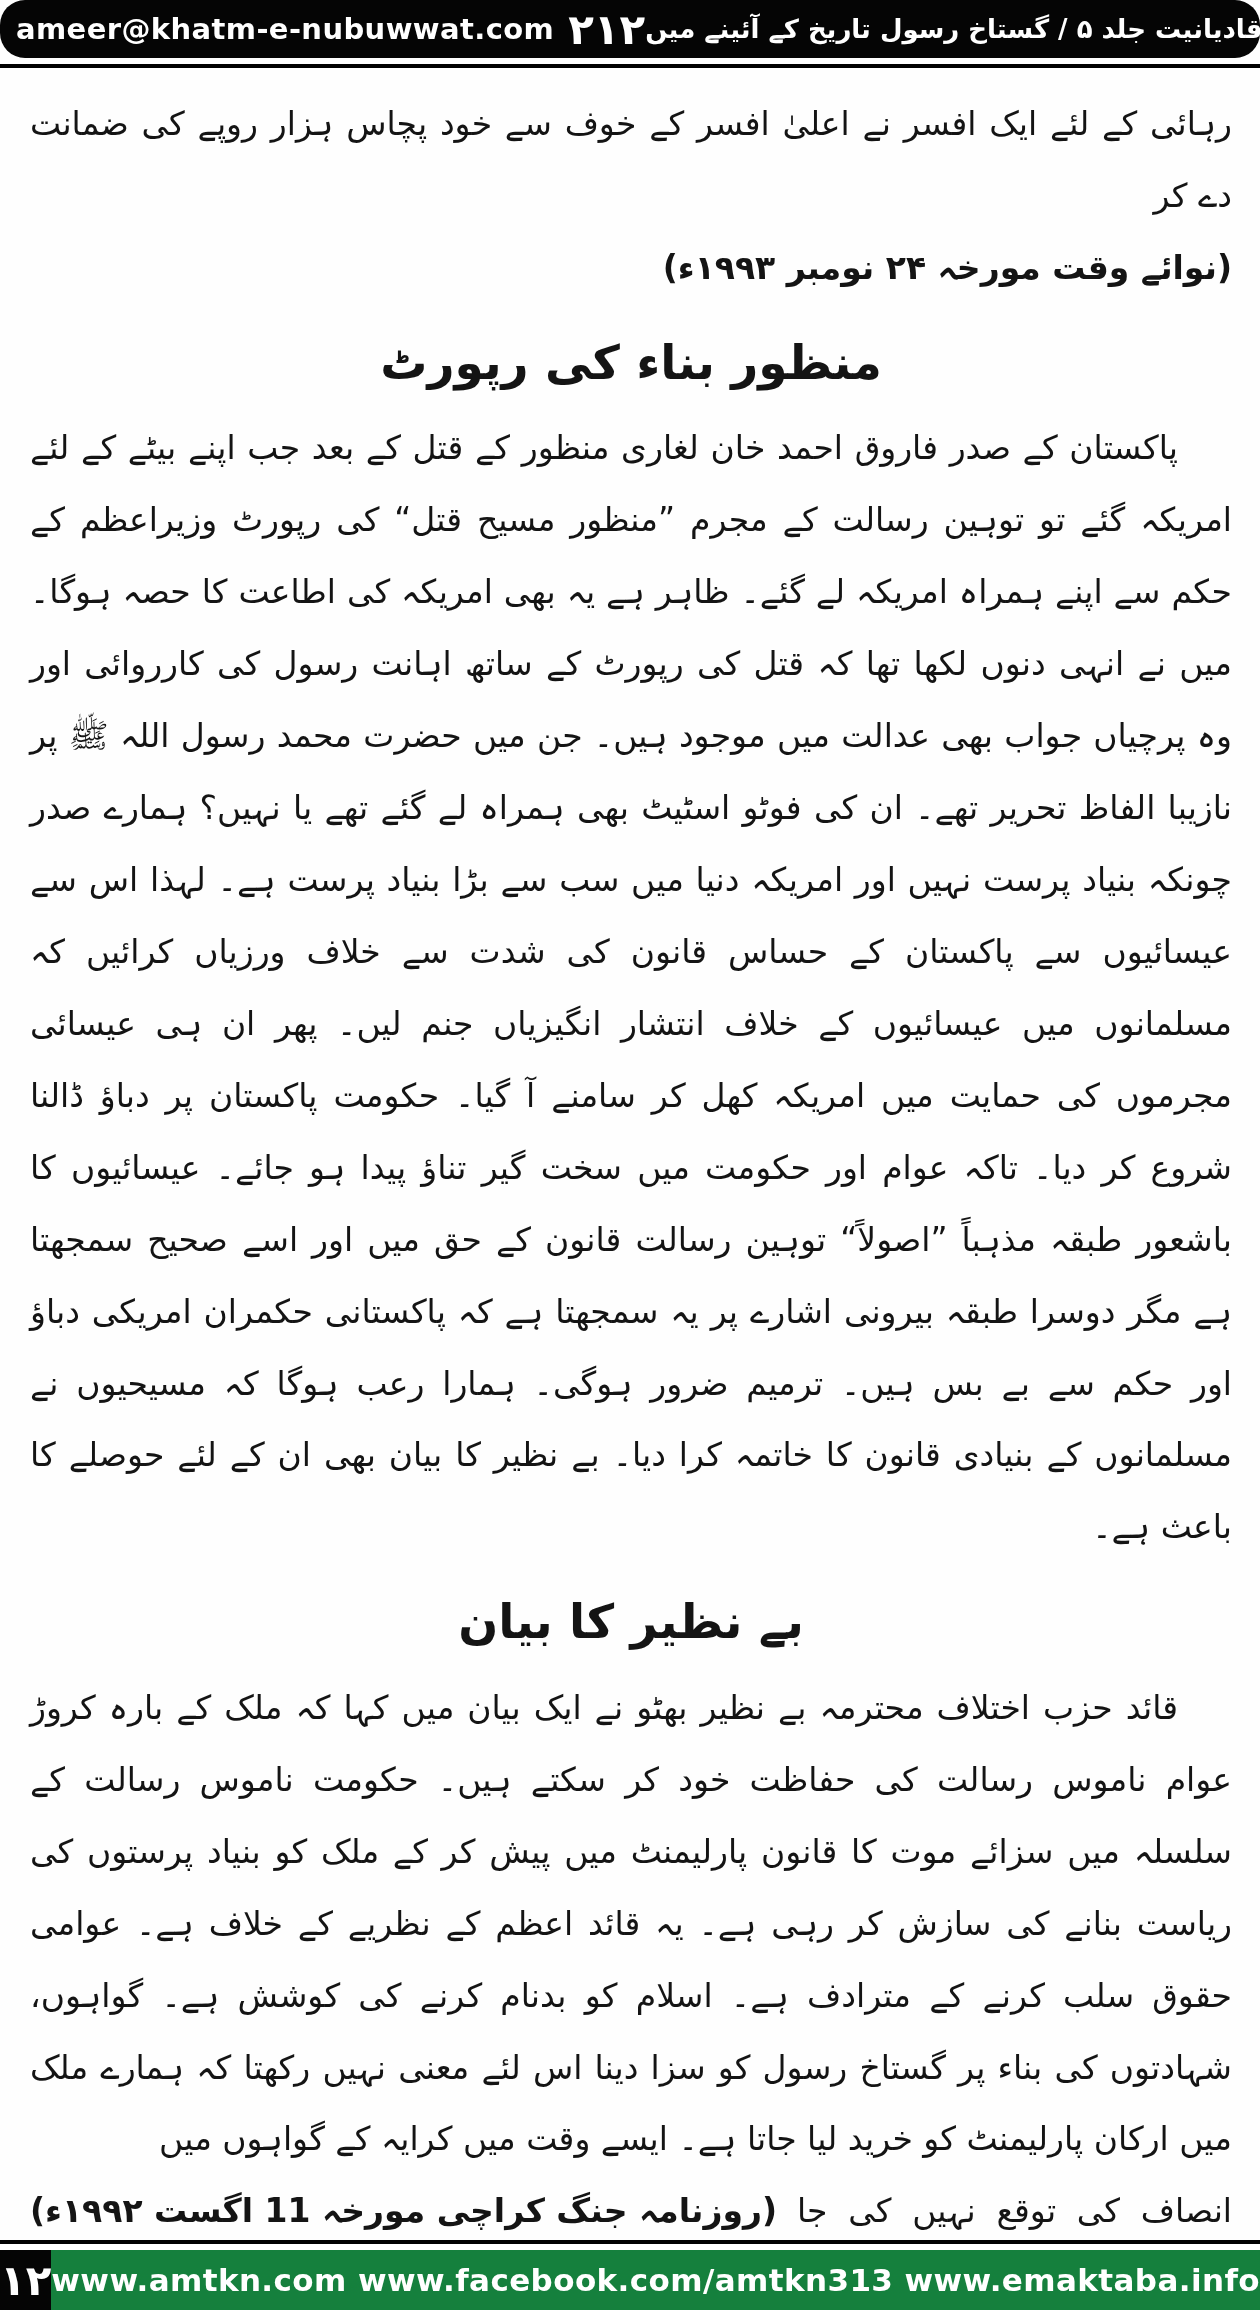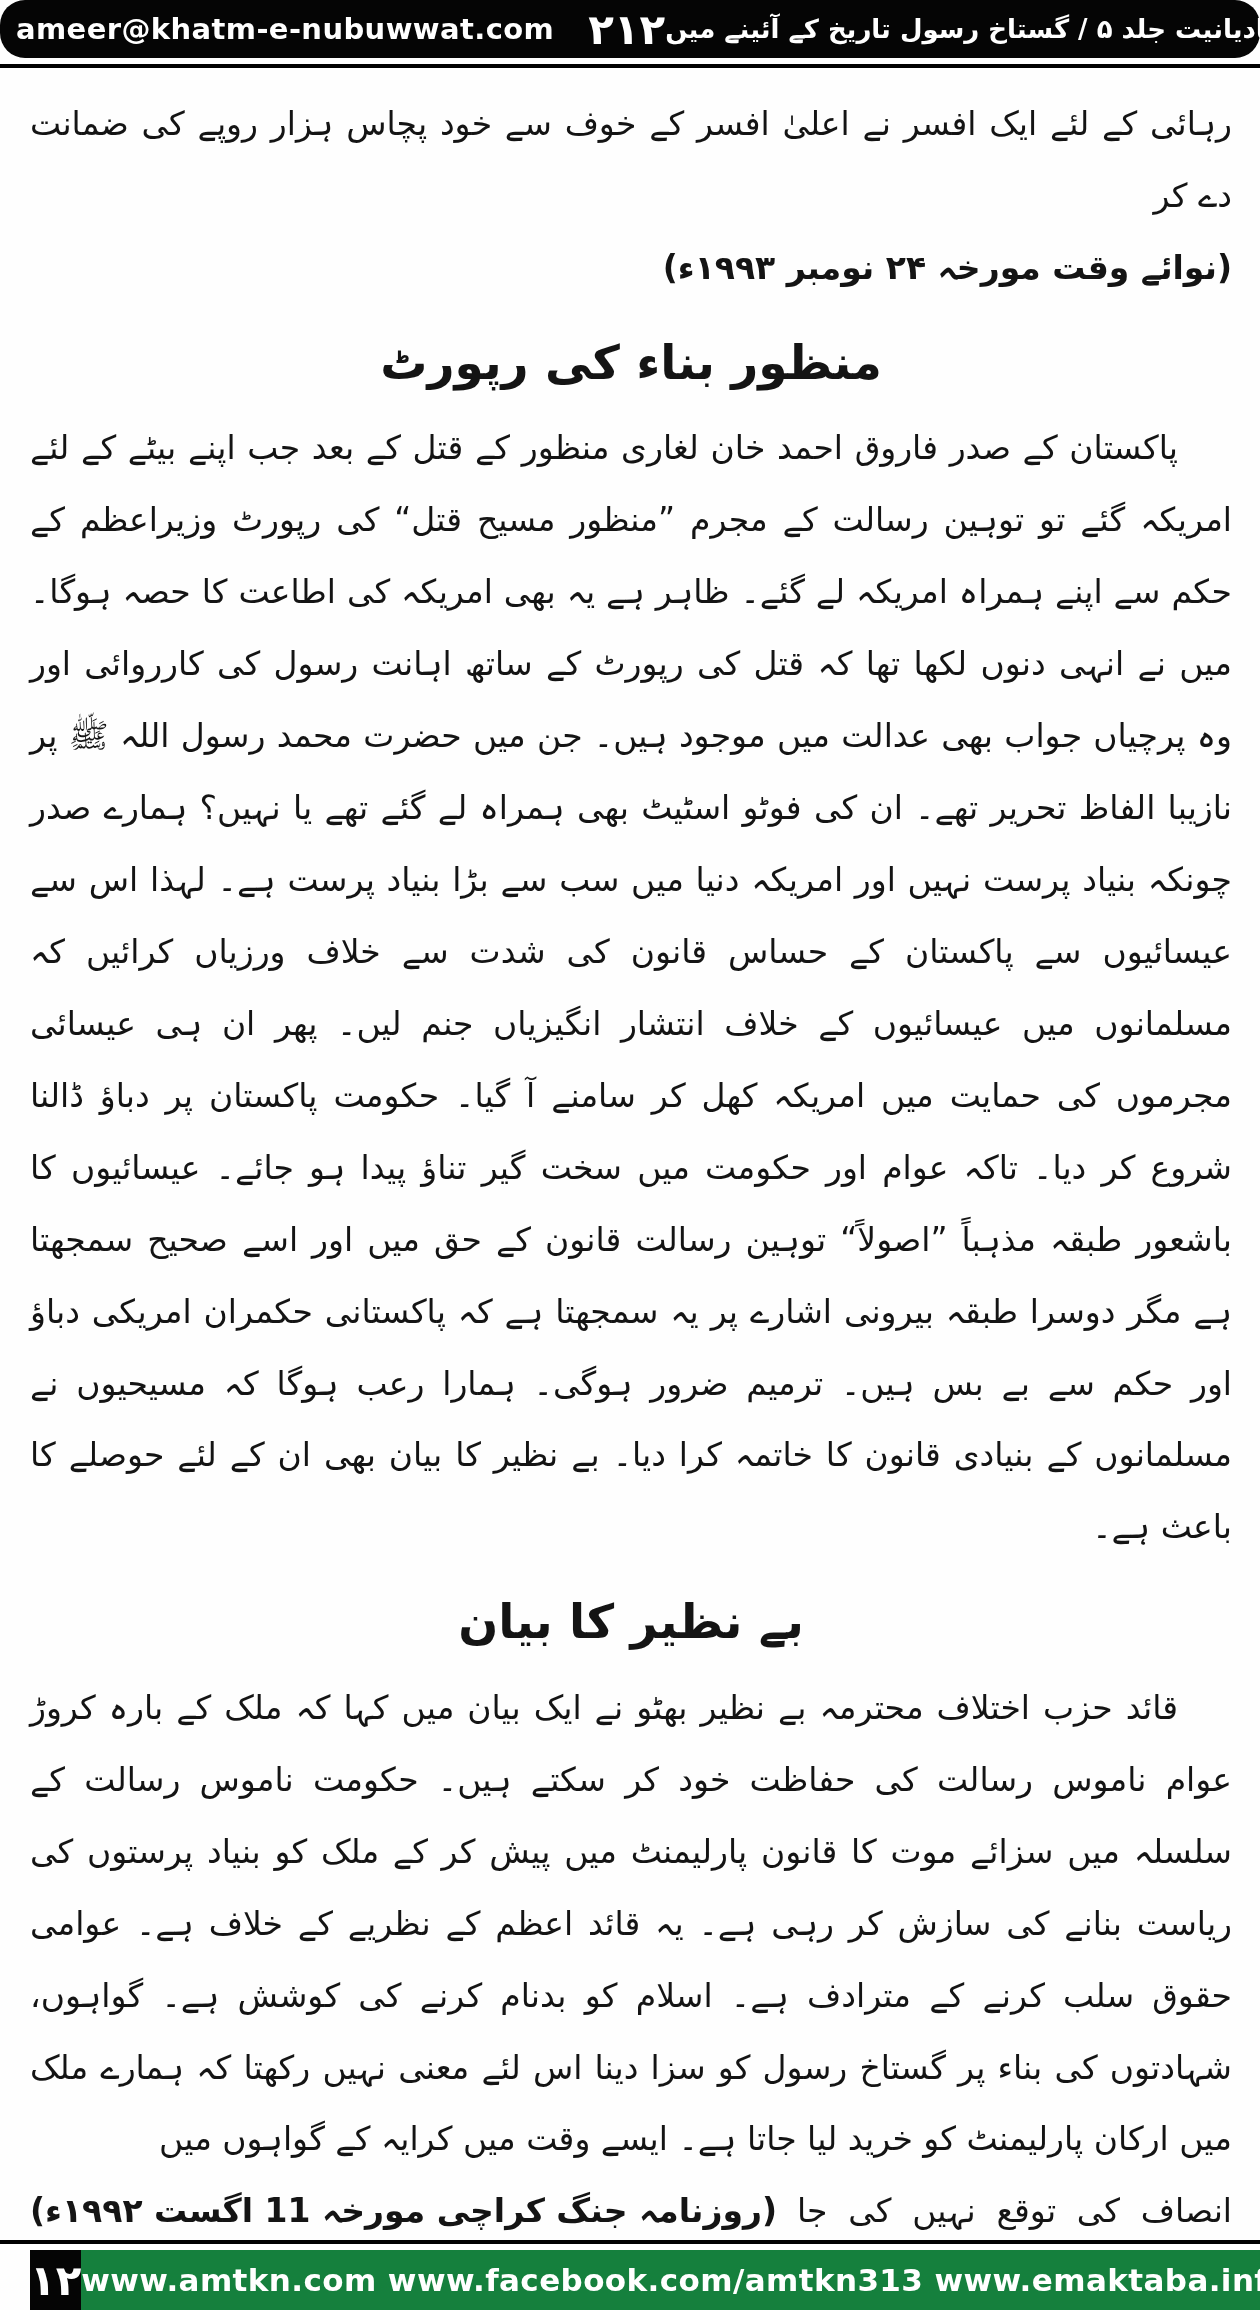--- a/index.html
+++ b/index.html
@@ -32,21 +32,21 @@
   .topbar .email {
     direction: ltr;
     font-size: 29px;
     font-weight: bold;
     letter-spacing: 0.4px;
     white-space: nowrap;
   }
   .topbar .pagenum-top {
     font-size: 42px;
     font-weight: bold;
-    margin: 0 0 0 34px;
+    margin: 0 0 0 14px;
     white-space: nowrap;
   }
   .topbar .booktitle {
     margin-left: auto;
     direction: rtl;
     font-size: 26px;
     font-weight: bold;
     white-space: nowrap;
   }
   .divider {
@@ -86,21 +86,20 @@
     line-height: 1.5;
     padding: 24px 0 14px 0;
   }
 
   
   .footer {
     flex: 0 0 auto;
     height: 60px;
     display: flex;
     align-items: stretch;
-    padding-left: 30px;
   }
   .footer .pagebox {
     width: 88px;
     background: #050505;
     color: #ffffff;
     display: flex;
     align-items: center;
     justify-content: center;
     font-size: 42px;
     font-weight: bold;

